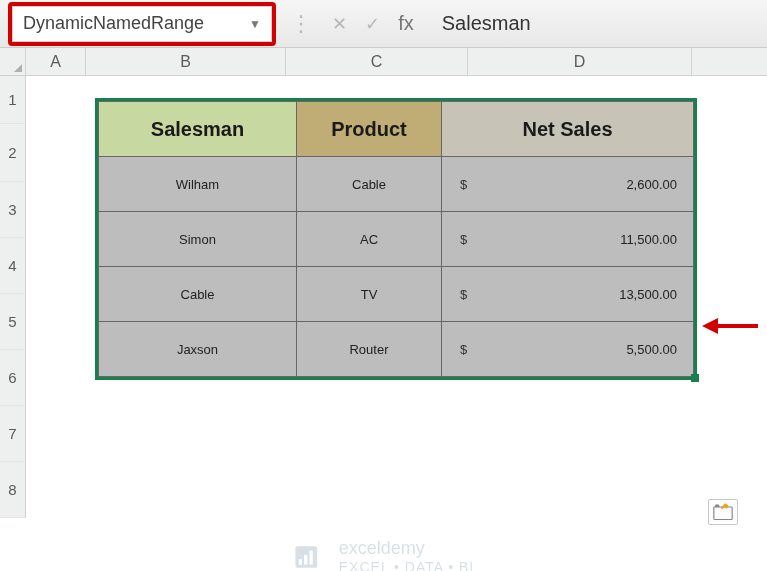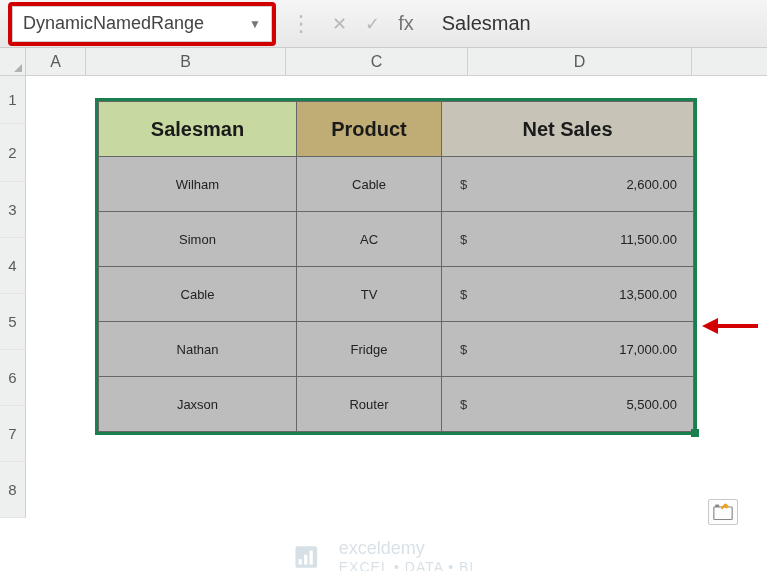--- a/index.html
+++ b/index.html
@@ -289,30 +289,20 @@
           <td>Cable</td>
           <td>TV</td>
           <td>
               <div class="money">
                 <span class="cur">$</span>
                 <span class="val">13,500.00</span>
               </div>
             </td>
         </tr>
         <tr>
-          <td>Nathan</td>
-          <td>Fridge</td>
-          <td>
-              <div class="money">
-                <span class="cur">$</span>
-                <span class="val">17,000.00</span>
-              </div>
-            </td>
-        </tr>
-        <tr>
           <td>Jaxson</td>
           <td>Router</td>
           <td>
               <div class="money">
                 <span class="cur">$</span>
                 <span class="val">5,500.00</span>
               </div>
             </td>
         </tr>
       </tbody>

